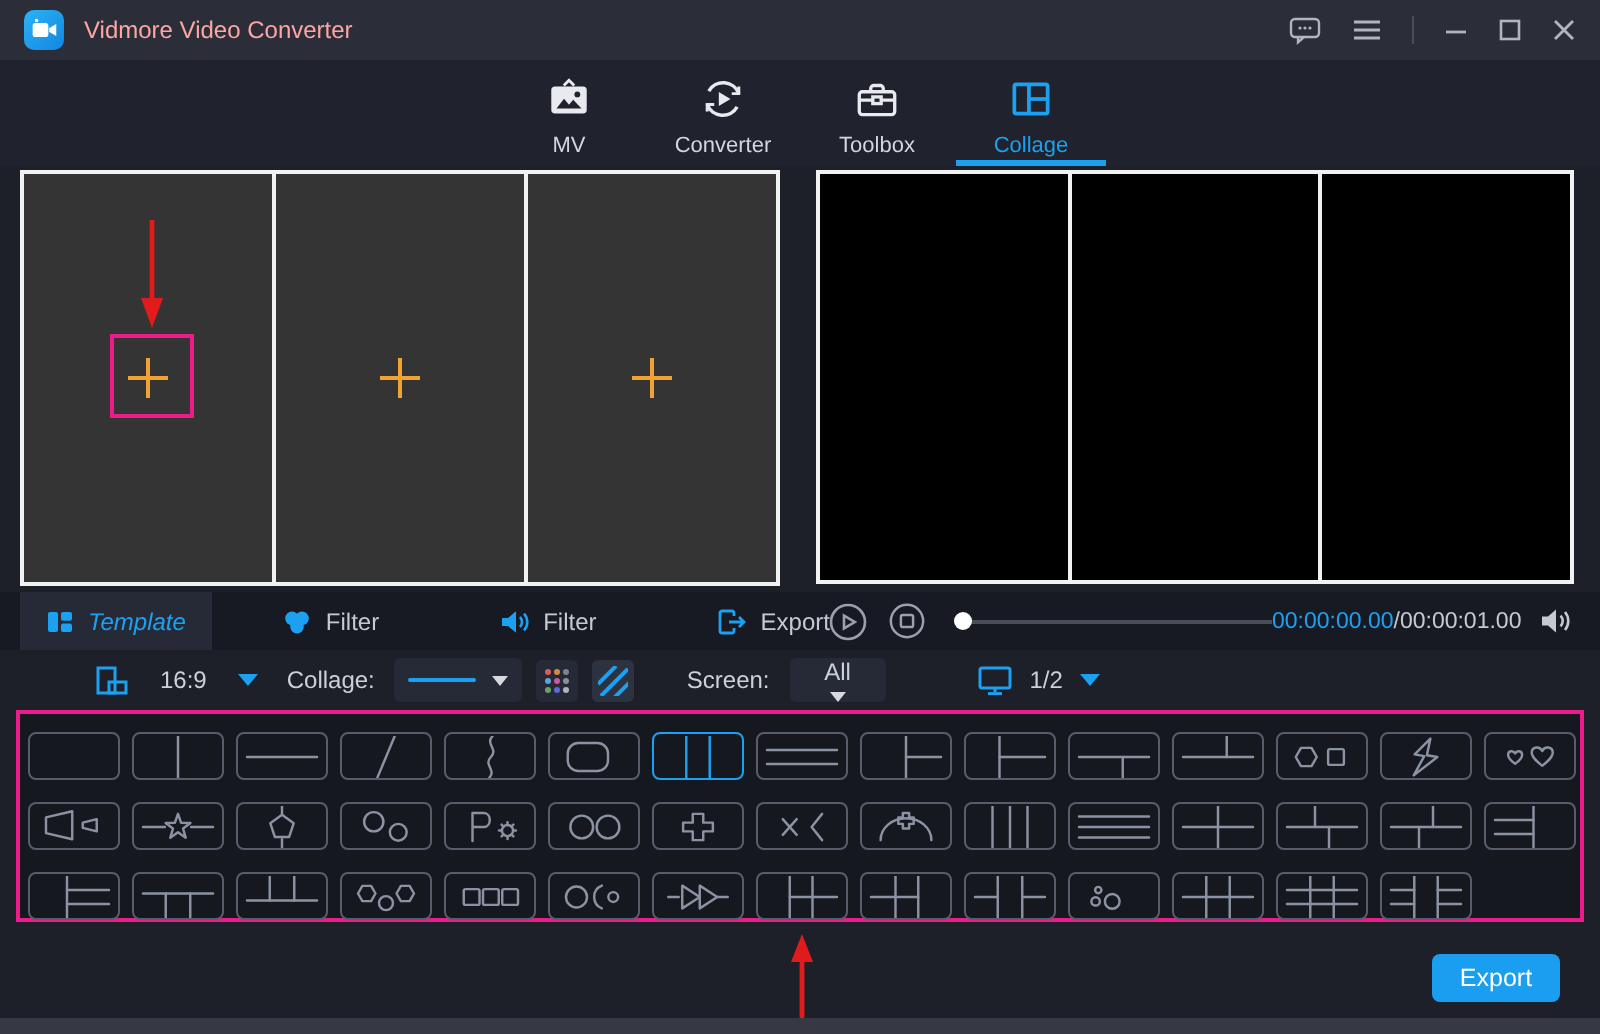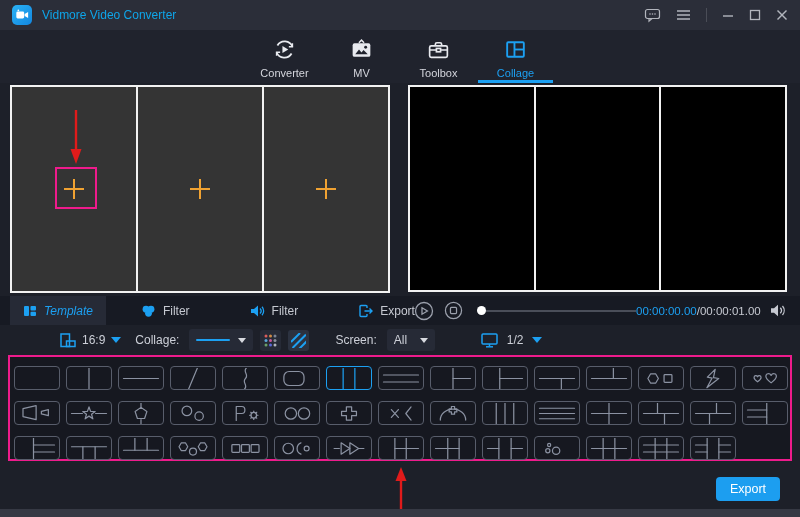--- a/index.html
+++ b/index.html
@@ -4,21 +4,21 @@
 <style>
   html,body{margin:0;padding:0;}
   body{width:800px;height:517px;position:relative;background:#1d2029;overflow:hidden;
        font-family:"Liberation Sans",sans-serif;color:#d5d7dd;-webkit-font-smoothing:antialiased;}
   svg{display:block;}
   
   .titlebar{position:absolute;left:0;top:0;width:800px;height:30px;background:#2b2e39;
             display:flex;align-items:center;padding:0 12px;box-sizing:border-box;}
   .appicon{width:20px;height:20px;border-radius:5px;background:linear-gradient(135deg,#2bb3f5,#1286e0);
            display:flex;align-items:center;justify-content:center;}
-  .title{font-size:12px;color:#0ea5e9;margin-left:10px;}
+  .title{font-size:12px;color:#fca5a5;margin-left:10px;}
   .win-controls{margin-left:auto;display:flex;align-items:center;gap:15px;color:#b2b5bd;}
   .win-btn{display:flex;align-items:center;justify-content:center;cursor:default;}
   .win-sep{width:1px;height:14px;background:#4a4d57;}
   
   .navbar{position:absolute;left:0;top:30px;width:800px;height:53px;background:#20232d;
           display:flex;justify-content:center;}
   .nav-tab{width:77px;display:flex;flex-direction:column;align-items:center;justify-content:flex-start;
            padding-top:7px;position:relative;box-sizing:border-box;}
   .nav-tab .lbl{font-size:11px;color:#d4d6dd;margin-top:5px;}
   .nav-tab.active .lbl{color:#1ca0f2;}
@@ -42,21 +42,21 @@
   .pb-btn{width:20px;height:20px;margin-right:10px;}
   .slider{width:158px;height:2px;background:#4a4e59;position:relative;margin-left:4px;}
   .slider::before{content:"";position:absolute;left:-1px;top:-3.5px;width:9px;height:9px;border-radius:50%;background:#fff;}
   .times{margin-left:auto;font-size:11.5px;white-space:nowrap;}
   .t-elapsed{color:#1ca0f2;}
   .t-duration{color:#c6c9d1;}
   .vol{margin-left:9px;color:#c6c9d1;}
   
   .toolbar{position:absolute;left:0;top:325px;width:800px;height:30px;display:flex;align-items:center;
            font-size:12px;color:#cdd0d8;}
-  .tb-aspect{margin-left:60px;display:flex;align-items:center;gap:6px;}
+  .tb-aspect{margin-left:48px;display:flex;align-items:center;gap:16px;}
   .tb-label{color:#cdd0d8;}
   .caret-blue{width:0;height:0;border-left:5px solid transparent;border-right:5px solid transparent;border-top:6px solid #1ca0f2;}
   .caret-gray{width:0;height:0;border-left:4.5px solid transparent;border-right:4.5px solid transparent;border-top:5.5px solid #d7d9df;}
   .tb-border-label{margin-left:14px;}
   .tb-select{margin-left:10px;height:22px;background:#262a36;border-radius:3px;display:flex;
              align-items:center;justify-content:space-between;padding:0 7px;box-sizing:border-box;}
   .border-line{width:34px;height:2px;background:#1ca0f2;border-radius:1px;margin-right:8px;}
   .sq-btn{width:21px;height:21px;border-radius:3px;background:#262a36;display:flex;align-items:center;
           justify-content:center;margin-left:7px;}
   .sq-btn.hatch{background:#2c3240;}
@@ -121,40 +121,40 @@
           <line x1="1.5" y1="1.5" x2="10.5" y2="10.5"></line>
           <line x1="10.5" y1="1.5" x2="1.5" y2="10.5"></line>
         </svg>
     </span>
   </div>
 </div>
 
 <div class="navbar">
   <div class="nav-tab">
     <span>
+      <svg width="25" height="25" viewBox="0 0 24 24">
+          <path d="M9.5 5.5 L12 3 L14.5 5.5" stroke="#e8eaef" stroke-width="1.4" fill="none"></path>
+          <rect x="3.5" y="6" width="17" height="13" rx="1.8" fill="#e8eaef"></rect>
+          <path d="M6 16.5 l3.6-4.6 2.4 2.9 2-2.4 4 4.1 Z" fill="#20232d"></path>
+          <circle cx="16" cy="9.8" r="1.4" fill="#20232d"></circle>
+        </svg>
+    </span>
+    <span class="lbl">MV</span>
+  </div>
+  <div class="nav-tab">
+    <span>
       <svg width="25" height="25" viewBox="0 0 24 24" fill="none" stroke="#e8eaef" stroke-width="1.7">
           <path d="M5.2 8.2 A8 8 0 0 1 19.6 9.4"></path>
           <path d="M18.8 15.8 A8 8 0 0 1 4.4 14.6"></path>
           <path d="M19.6 6 v3.4 h-3.4" stroke-width="1.4"></path>
           <path d="M4.4 18 v-3.4 h3.4" stroke-width="1.4"></path>
           <path d="M10 8.6 L15.6 12 L10 15.4 Z" fill="#e8eaef" stroke="none"></path>
         </svg>
     </span>
     <span class="lbl">Converter</span>
-  </div>
-  <div class="nav-tab">
-    <span>
-      <svg width="25" height="25" viewBox="0 0 24 24">
-          <path d="M9.5 5.5 L12 3 L14.5 5.5" stroke="#e8eaef" stroke-width="1.4" fill="none"></path>
-          <rect x="3.5" y="6" width="17" height="13" rx="1.8" fill="#e8eaef"></rect>
-          <path d="M6 16.5 l3.6-4.6 2.4 2.9 2-2.4 4 4.1 Z" fill="#20232d"></path>
-          <circle cx="16" cy="9.8" r="1.4" fill="#20232d"></circle>
-        </svg>
-    </span>
-    <span class="lbl">MV</span>
   </div>
   <div class="nav-tab">
     <span>
       <svg width="25" height="25" viewBox="0 0 24 24" fill="none" stroke="#e8eaef" stroke-width="1.6">
           <rect x="3.5" y="8.5" width="17" height="11" rx="1.5"></rect>
           <path d="M9 8.5 V7 a1.5 1.5 0 0 1 1.5-1.5 h3 A1.5 1.5 0 0 1 15 7 v1.5"></path>
           <path d="M3.5 12.5 h6.5 M14 12.5 h6.5"></path>
           <rect x="10" y="11" width="4" height="3.2"></rect>
         </svg>
     </span>
@@ -297,21 +297,21 @@
       </svg>
   </span>
   <span class="sq-btn hatch">
     <svg width="15" height="15" viewBox="0 0 15 15" stroke="#1ca0f2" stroke-width="2">
         <line x1="0" y1="9" x2="9" y2="0"></line>
         <line x1="1.5" y1="15" x2="15" y2="1.5"></line>
         <line x1="8" y1="16" x2="16" y2="8"></line>
       </svg>
   </span>
   <span class="tb-label tb-screen-label">Screen:</span>
-  <div class="tb-select" style="width:48px;">
+  <div class="tb-select" style="width:48px;flex-direction:column;">
     <span>All</span>
     <span class="caret-gray"></span>
   </div>
   <div class="tb-display">
     <svg width="17" height="15" viewBox="0 0 17 15" fill="none" stroke="#1ca0f2" stroke-width="1.5">
         <rect x="1" y="1" width="15" height="10" rx="1"></rect>
         <line x1="8.5" y1="11" x2="8.5" y2="13"></line>
         <line x1="5" y1="13.8" x2="12" y2="13.8"></line>
       </svg>
     <span class="tb-label">1/2</span>

